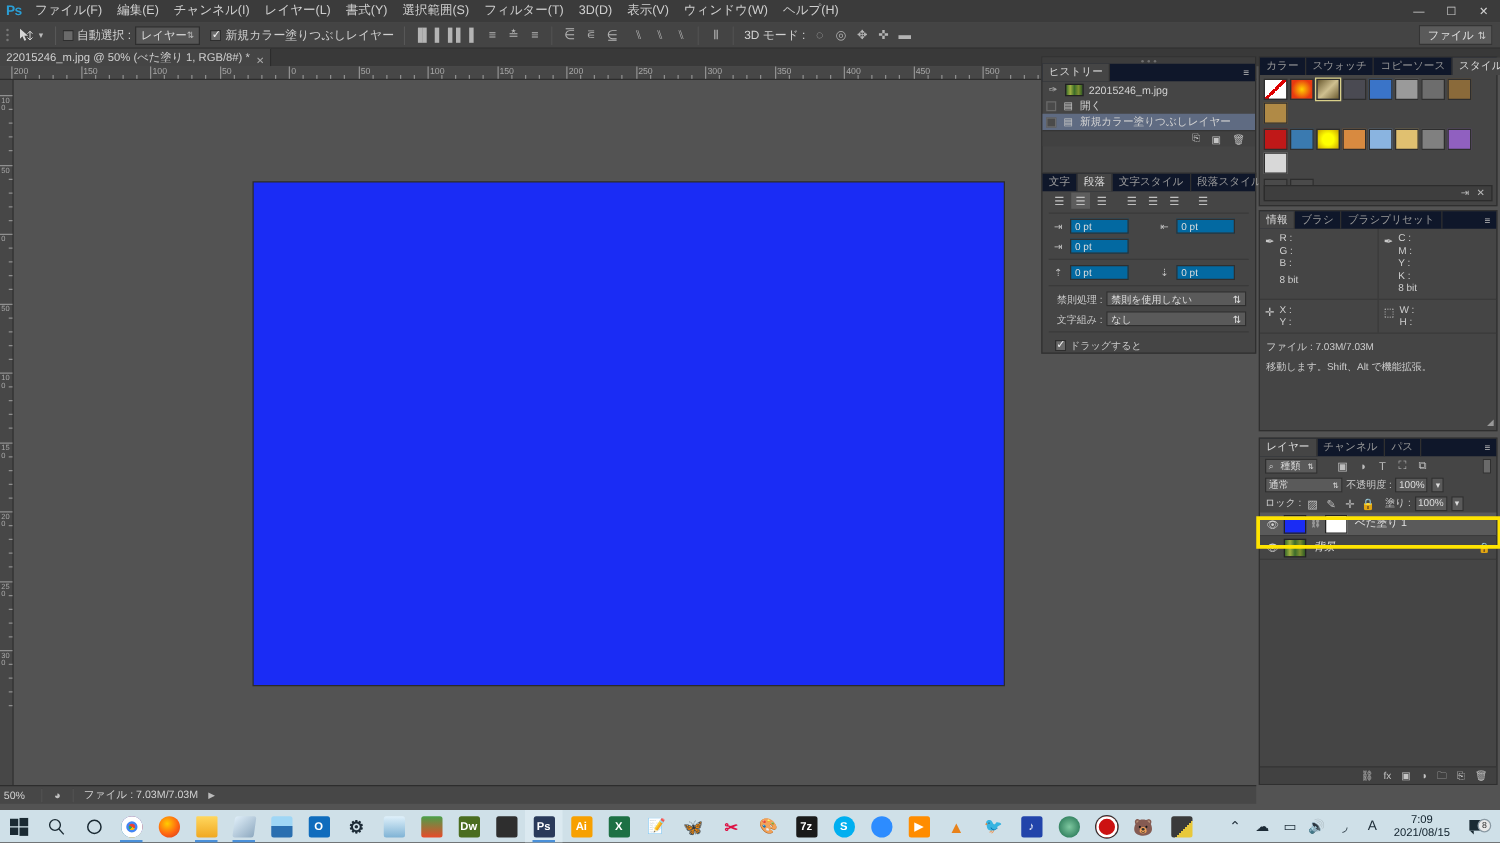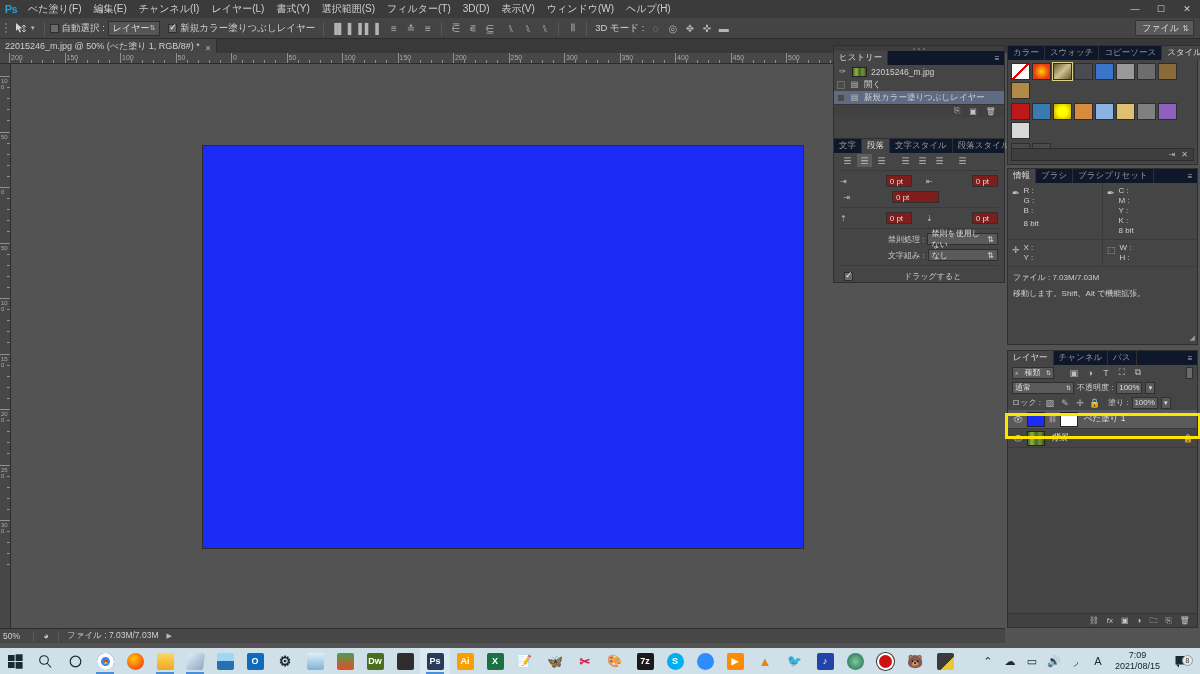--- a/index.html
+++ b/index.html
@@ -173,23 +173,23 @@
                 gap:9px; padding-right:8px; font-size:8px; color:#c4c4c4; }
 
   
   .pg-aligns { height:15px; display:flex; align-items:center; padding:0 6px; gap:2px; }
   .pg-al { width:15px;height:13px; display:flex;align-items:center;justify-content:center;
            color:#c0c0c0; font-size:9px;}
   .pg-al.on { background:#5d5d5d; }
   .pg-row { height:16px; display:flex; align-items:center; padding:0 6px; gap:3px;}
   .pg-ico { width:13px;height:12px;display:flex;align-items:center;justify-content:center;
             font-size:8px;color:#c3c3c3;}
-  .pg-field { width:47px;height:12px;background:#7f1d1d;border:1px solid #2f2f2f;
-              font-size:8px;color:#dedede;display:flex;align-items:center;padding-left:3px;margin-left:36px;}
-  .pg-lab { font-size:8px; color:#cbcbcb; white-space:nowrap;margin-left:48px; }
+  .pg-field { width:47px;height:12px;background:#0369a1;border:1px solid #2f2f2f;
+              font-size:8px;color:#dedede;display:flex;align-items:center;padding-left:3px;}
+  .pg-lab { font-size:8px; color:#cbcbcb; white-space:nowrap; }
   .pg-sel { height:12px;background:#5a5a5a;border:1px solid #2f2f2f;font-size:8px;
             color:#dedede;display:flex;align-items:center;justify-content:space-between;
             padding:0 3px; }
   .pg-hr { height:1px; background:#3a3a3a; margin:2px 5px; }
 
   
   .sw-grid { display:flex; flex-wrap:wrap; padding:3px; gap:2px; }
   .sw { width:19px; height:17px; border:1px solid #2e2e2e; }
   .sw.sel { outline:1px solid #d9d08a; }
 
@@ -258,21 +258,21 @@
                   font-size:7px; color:#333; display:flex; align-items:center;
                   justify-content:center; }
 </style>
 </head>
 <body>
 
 <div id="app">
 
   <div class="menubar">
     <div class="ps-logo">Ps</div>
-    <div class="menu-item">べた塗り(F)</div>
+    <div class="menu-item">ファイル(F)</div>
     <div class="menu-item">編集(E)</div>
     <div class="menu-item">チャンネル(I)</div>
     <div class="menu-item">レイヤー(L)</div>
     <div class="menu-item">書式(Y)</div>
     <div class="menu-item">選択範囲(S)</div>
     <div class="menu-item">フィルター(T)</div>
     <div class="menu-item">3D(D)</div>
     <div class="menu-item">表示(V)</div>
     <div class="menu-item">ウィンドウ(W)</div>
     <div class="menu-item">ヘルプ(H)</div>

